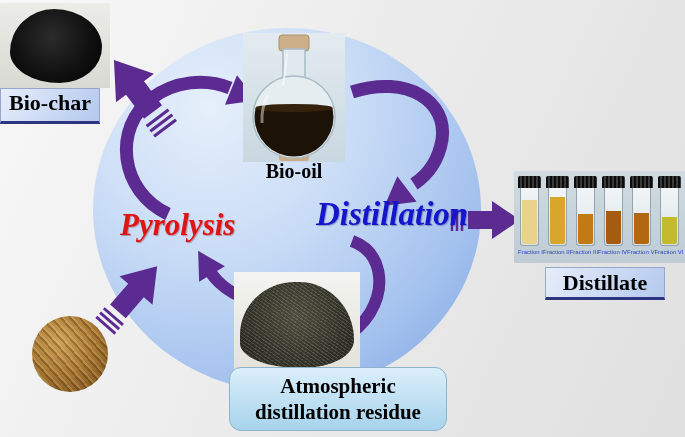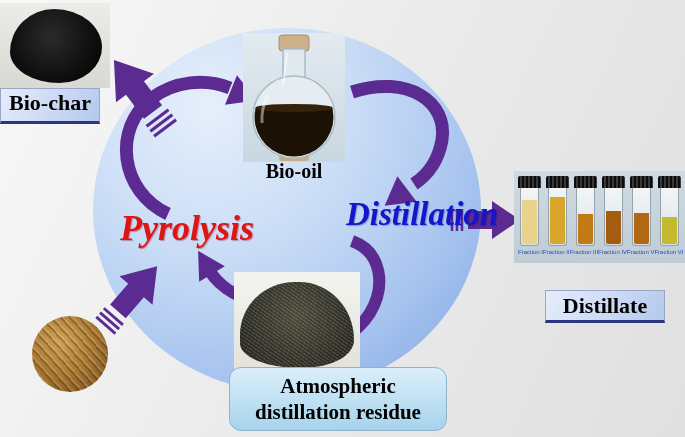--- a/index.html
+++ b/index.html
@@ -51,34 +51,34 @@
   .fraction-label { flex:1; text-align:center; font-size:6px; line-height:7px;
     color:#2a46c8; font-family:"Liberation Sans",sans-serif; white-space:nowrap; }
 
   
   .label-box { position:absolute; z-index:4; text-align:center;
     background:linear-gradient(300deg,#b4c9ee 0%,#e6edfb 100%);
     border:1px solid #9aa6c8; border-bottom:3px solid #2d3480;
     font-weight:bold; color:#000; }
   .label-biochar { left:0; top:88px; width:100px; height:36px; font-size:22px; line-height:27px; }
   .label-ricehusk { left:18px; top:392px; width:120px; height:32px; font-size:22px; line-height:28px; }
-  .label-distillate { left:545px; top:267px; width:120px; height:33px; font-size:22px; line-height:29px;margin-top:23px; }
+  .label-distillate { left:545px; top:267px; width:120px; height:33px; font-size:22px; line-height:29px; }
   .label-residue { position:absolute; z-index:4; left:229px; top:367px; width:218px; height:64px;
     border-radius:12px; border:1px solid #8fb4ca; text-align:center;
     background:linear-gradient(180deg,#dbeffa 0%,#a6d3ec 100%);
     font-weight:bold; font-size:21px; line-height:26px; padding-top:5px; color:#000; }
 
   .caption-biooil { position:absolute; z-index:4; left:243px; top:160px; width:102px;
     text-align:center; font-weight:bold; font-size:20px; color:#000; }
   .stage-pyrolysis { position:absolute; z-index:4; left:120px; top:207px; width:140px;
-    font-style:italic; font-weight:bold; font-size:36px; color:#e01414;
+    font-style:italic; font-weight:bold; font-size:31px; color:#e01414;
     text-shadow:1px 1px 1px rgba(120,0,0,0.35); }
   .stage-distillation { position:absolute; z-index:4; left:316px; top:196px; width:165px;
     font-style:italic; font-weight:bold; font-size:33px; color:#1515cc;
-    text-shadow:1px 1px 1px rgba(0,0,90,0.3);margin-left:30px; }
+    text-shadow:1px 1px 1px rgba(0,0,90,0.3); }
 </style>
 </head>
 <body>
 
 <div class="scene">
 
   <div class="main-circle"></div>
 
   <svg class="arrow-layer" width="685" height="437" viewBox="0 0 685 437">
 

